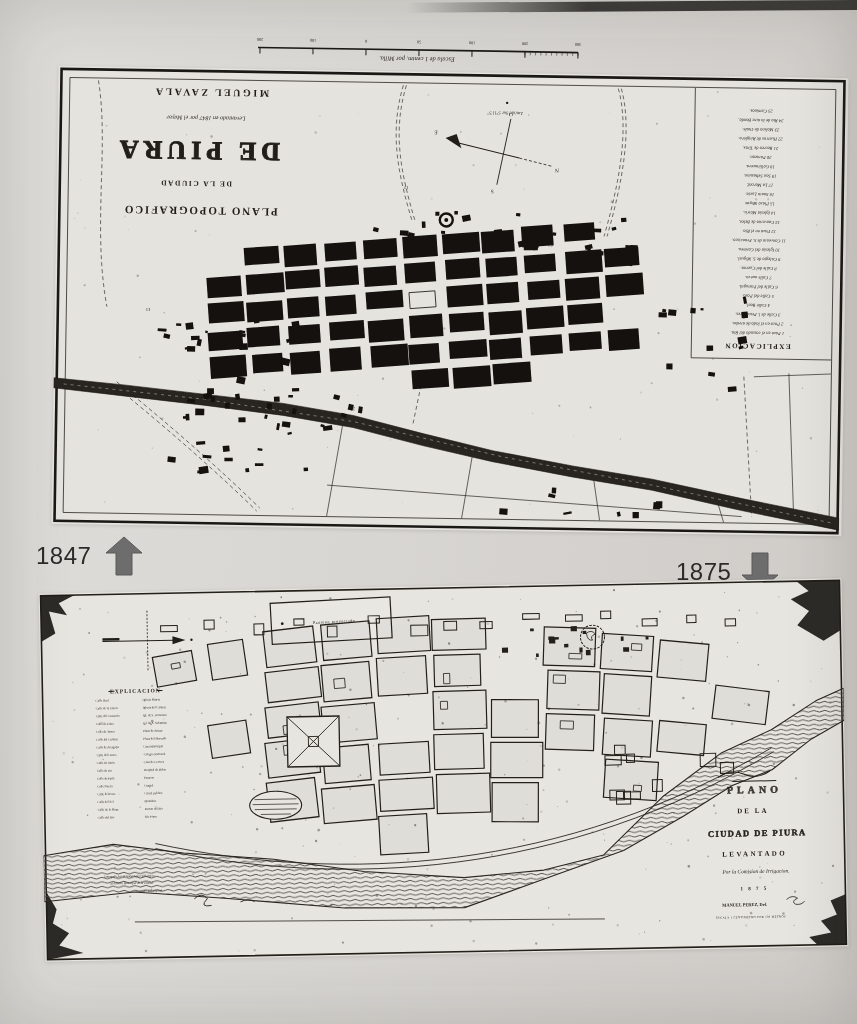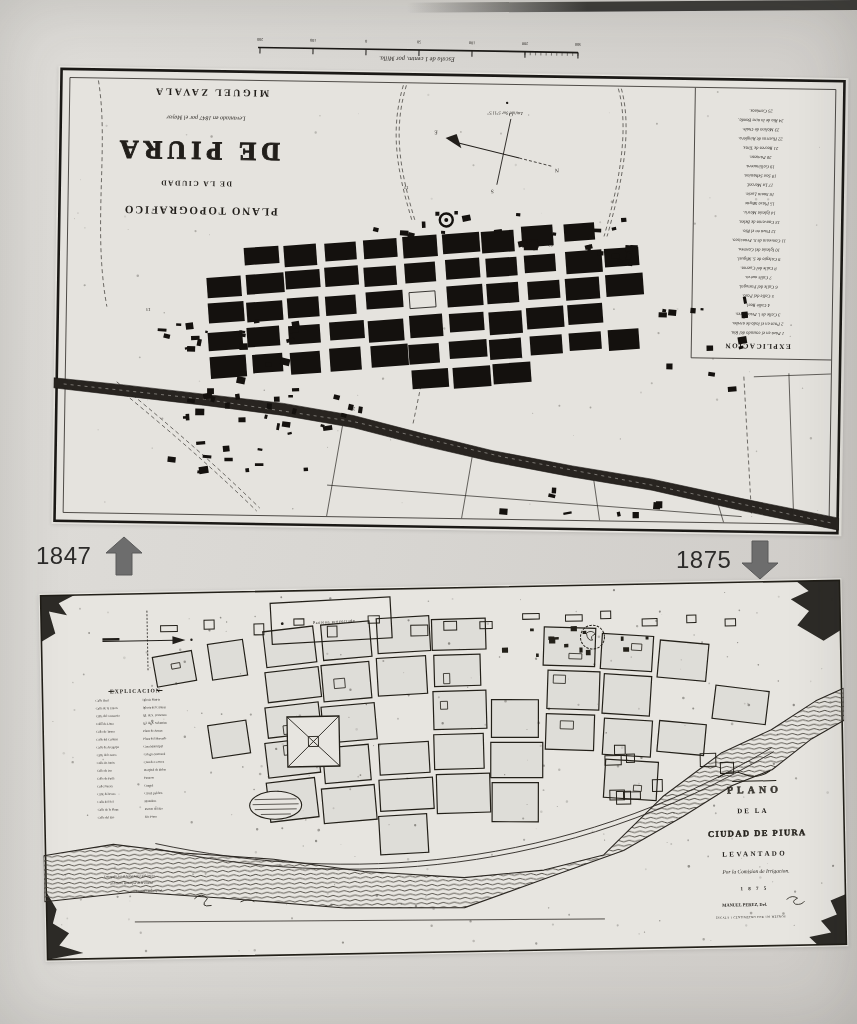--- a/index.html
+++ b/index.html
@@ -14,21 +14,21 @@
   figure{position:absolute;margin:0;}
   .map-top{left:55px;top:72px;width:790px;height:458px;background:#e5e3de;
     transform:rotate(.9deg);box-shadow:0 1px 4px rgba(0,0,0,.12);}
   .map-bottom{left:42px;top:586px;width:803px;height:368px;background:#e7e5e0;
     transform:rotate(-1.1deg);box-shadow:0 1px 4px rgba(0,0,0,.12);}
   .scalebar{position:absolute;left:250px;top:38px;width:334px;height:26px;
     transform:rotate(180.9deg);}
   .year{position:absolute;display:flex;align-items:center;gap:14px;
     color:#2c2b2a;font-size:24px;letter-spacing:.5px;}
   .year-left{left:36px;top:536px;}
-  .year-right{left:676px;top:540px;gap:10px;}
+  .year-right{left:676px;top:552px;gap:10px;}
   svg{display:block;}
   svg text{fill:#211e1a;font-family:"Liberation Serif",serif;}
 </style>
 </head>
 <body>
 
 <div class="page">
 
   <div class="photo-edge"></div>
 

